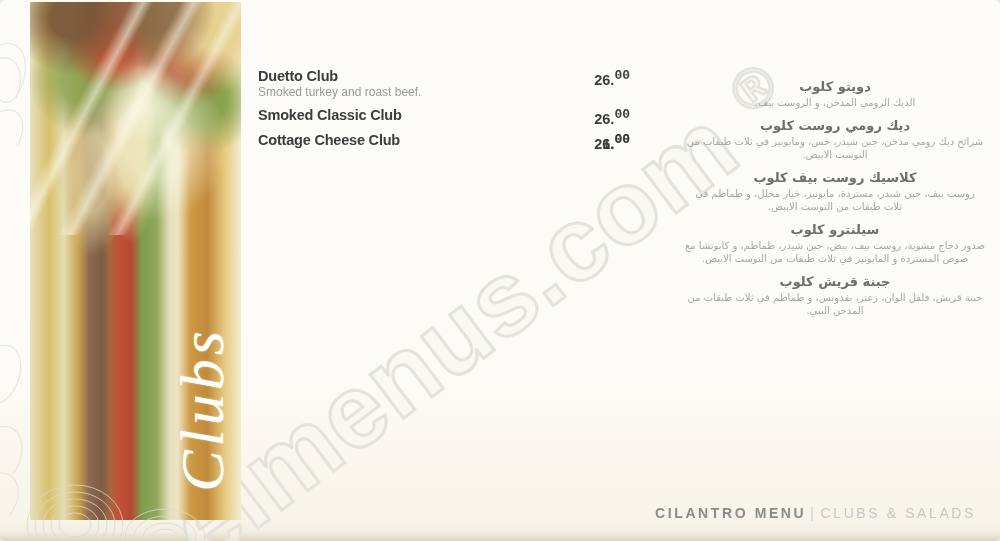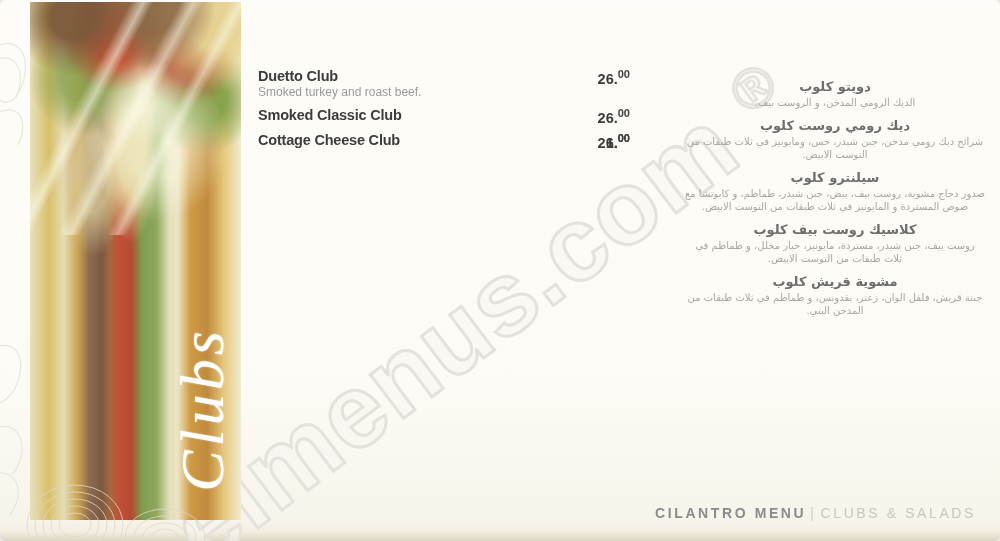--- a/index.html
+++ b/index.html
@@ -62,21 +62,21 @@
     -webkit-text-stroke:3px #e3e2db;
   }
   .watermark .reg{font-size:56px;vertical-align:34px;-webkit-text-stroke:2.5px #e3e2db;}
 
   
   .menu-en{position:absolute;left:258px;top:68px;width:372px;z-index:3;}
   .mi{position:relative;margin-bottom:8px;}
   .mi-name{font-size:14.5px;line-height:17px;font-weight:bold;color:#3c3c3c;letter-spacing:-.2px;margin:0;}
   .mi-desc{font-size:12px;line-height:12.5px;color:#9a9a9a;width:308px;margin:1px 0 0 0;}
   .mi-price{position:absolute;right:0;top:0;font-size:14.5px;font-weight:bold;color:#3c3c3c;}
-  .mi-price sup{font-size:11px;vertical-align:6px;letter-spacing:0;}
+  .mi-price sup{font-size:13px;vertical-align:6px;letter-spacing:0;font-family:Liberation Mono, monospace;}
 
   
   .menu-ar{position:absolute;right:15px;top:79px;width:300px;z-index:3;
     direction:rtl;text-align:center;font-family:"DejaVu Sans","Liberation Sans",sans-serif;}
   .ma{margin-bottom:9px;}
   .ma-name{font-size:13px;line-height:16px;font-weight:bold;color:#6e6e6e;margin:0;}
   .ma-desc{font-size:10px;line-height:13px;color:#a6a6a6;margin:1px 0 0 0;}
 
   
   .footer{position:absolute;right:24px;bottom:20px;z-index:3;font-size:14px;letter-spacing:2.6px;padding-left:16px;}
@@ -146,29 +146,29 @@
   <section class="menu-ar">
     <div class="ma">
       <h3 class="ma-name">دويتو كلوب</h3>
       <p class="ma-desc">الديك الرومي المدخن، و الروست بيف.</p>
     </div>
     <div class="ma">
       <h3 class="ma-name">ديك رومي روست كلوب</h3>
       <p class="ma-desc">شرائح ديك رومي مدخن، جبن شيدر، خس، ومايونيز في ثلاث طبقات من التوست الابيض.</p>
     </div>
     <div class="ma">
+      <h3 class="ma-name">كلاسيك روست بيف كلوب</h3>
+      <p class="ma-desc">روست بيف، جبن شيدر، مستردة، مايونيز، خيار مخلل، و طماطم في ثلاث طبقات من التوست الابيض.</p>
+    </div>
+    <div class="ma">
       <h3 class="ma-name">سيلنترو كلوب</h3>
       <p class="ma-desc">صدور دجاج مشوية، روست بيف، بيض، جبن شيدر، طماطم، و كابوتشا مع صوص المستردة و المايونيز في ثلاث طبقات من التوست الابيض.</p>
     </div>
     <div class="ma">
-      <h3 class="ma-name">كلاسيك روست بيف كلوب</h3>
-      <p class="ma-desc">روست بيف، جبن شيدر، مستردة، مايونيز، خيار مخلل، و طماطم في ثلاث طبقات من التوست الابيض.</p>
-    </div>
-    <div class="ma">
-      <h3 class="ma-name">مشوية قريش كلوب</h3>
+      <h3 class="ma-name">جبنة قريش كلوب</h3>
       <p class="ma-desc">جبنة قريش، فلفل الوان، زعتر، بقدونس، و طماطم في ثلاث طبقات من المدخن البني.</p>
     </div>
   </section>
 
   <div class="footer">
     <span class="fp">CILANTRO MENU</span><span class="sep">|</span><span class="fs">CLUBS &amp; SALADS</span>
   </div>
 
 </div>
 

